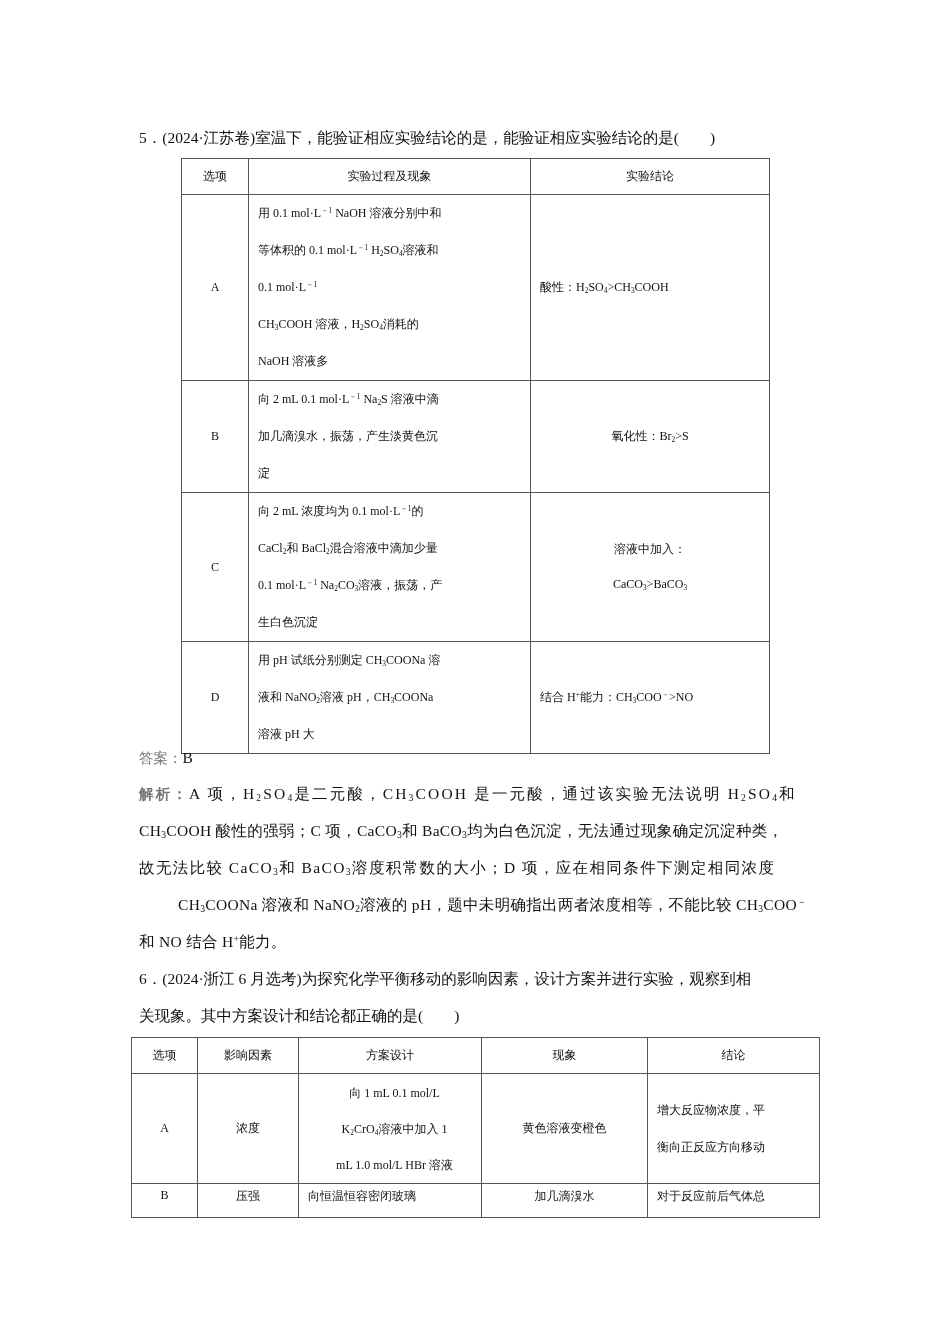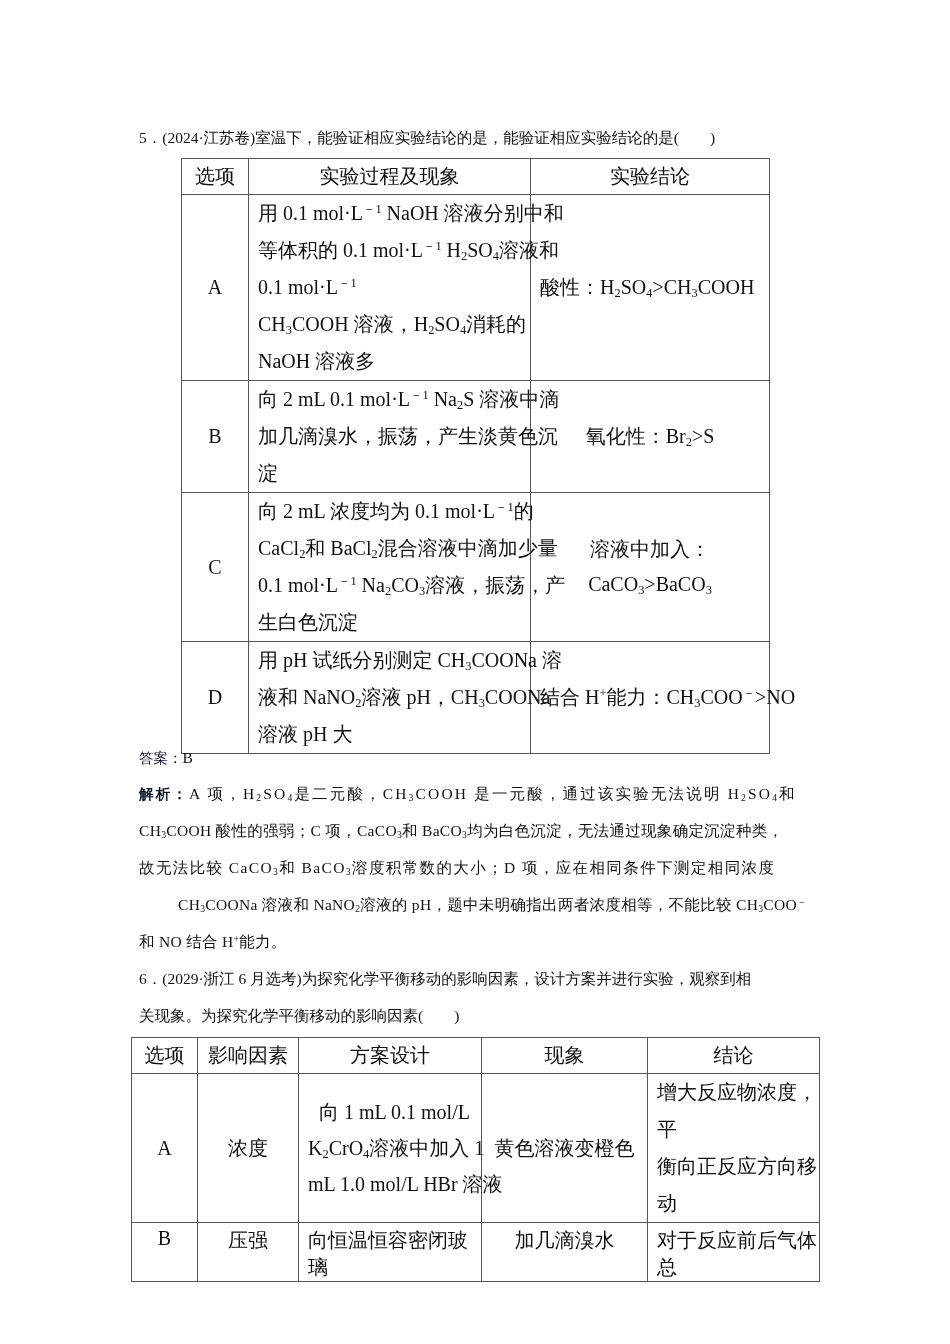--- a/index.html
+++ b/index.html
@@ -4,26 +4,26 @@
 <style>
   html, body { margin: 0; padding: 0; background: #ffffff; }
   body {
     width: 950px; height: 1344px; position: relative; overflow: hidden;
     font-family: "Liberation Serif", "DejaVu Serif", serif;
     color: #111111; font-size: 15.5px;
   }
   .line { position: absolute; white-space: nowrap; line-height: 20px; }
   sub { font-size: 0.62em; vertical-align: -0.25em; line-height: 0; }
   sup { font-size: 0.62em; vertical-align: 0.55em; line-height: 0; }
-  .red { color: #0f172a; }
+  .red { color: #737373; }
 
   table.t { position: absolute; border-collapse: collapse; table-layout: fixed; }
   table.t td {
     border: 1px solid #555555; padding: 0; vertical-align: middle;
-    font-size: 20px;
+    font-size: 12px;
   }
   .cell-center { text-align: center; }
   .cell-left { text-align: left; padding-left: 9px !important; }
   .para-lines div { line-height: 37px; white-space: nowrap; }
   .para-lines2 div { line-height: 36px; white-space: nowrap; text-align: center; }
   .jline { position: absolute; white-space: nowrap; line-height: 20px; letter-spacing: 0.02em; }
 </style>
 </head>
 <body>
 
@@ -102,23 +102,23 @@
 
 <div class="jline" style="left:139px; top:784px; width:672px; letter-spacing:0.14em;">
   <span class="red" style="font-family:'DejaVu Sans',sans-serif; font-size:14.5px;font-weight:bold;">解析：</span>A 项，H<sub>2</sub>SO<sub>4</sub>是二元酸，CH<sub>3</sub>COOH 是一元酸，通过该实验无法说明 H<sub>2</sub>SO<sub>4</sub>和
 </div>
 <div class="jline" style="left:139px; top:821px;">CH<sub>3</sub>COOH 酸性的强弱；C 项，CaCO<sub>3</sub>和 BaCO<sub>3</sub>均为白色沉淀，无法通过现象确定沉淀种类，</div>
 <div class="jline" style="left:139px; top:858px; letter-spacing:0.09em;">故无法比较 CaCO<sub>3</sub>和 BaCO<sub>3</sub>溶度积常数的大小；D 项，应在相同条件下测定相同浓度</div>
 <div class="jline" style="left:139px; top:895px;margin-left:39px;">CH<sub>3</sub>COONa 溶液和 NaNO<sub>2</sub>溶液的 pH，题中未明确指出两者浓度相等，不能比较 CH<sub>3</sub>COO<sup>－</sup></div>
 <div class="jline" style="left:139px; top:932px;">和 NO 结合 H<sup>+</sup>能力。</div>
 
 <div class="line" style="left:139px; top:969px;">
-  <span>6．</span><span>(2029·浙江 6 月选考)</span><span>为探究化学平衡移动的影响因素，设计方案并进行实验，观察到相</span>
+  <span>6．</span><span>(2024·浙江 6 月选考)</span><span>为探究化学平衡移动的影响因素，设计方案并进行实验，观察到相</span>
 </div>
-<div class="line" style="left:139px; top:1006px;">关现象。为探究化学平衡移动的影响因素(　　)</div>
+<div class="line" style="left:139px; top:1006px;">关现象。其中方案设计和结论都正确的是(　　)</div>
 
 <table class="t" style="left:131px; top:1037px; width:688px;">
   <colgroup>
     <col style="width:66px">
       <col style="width:101px">
       <col style="width:183px">
       <col style="width:166px">
       <col style="width:172px">
   </colgroup>
   <tbody>

